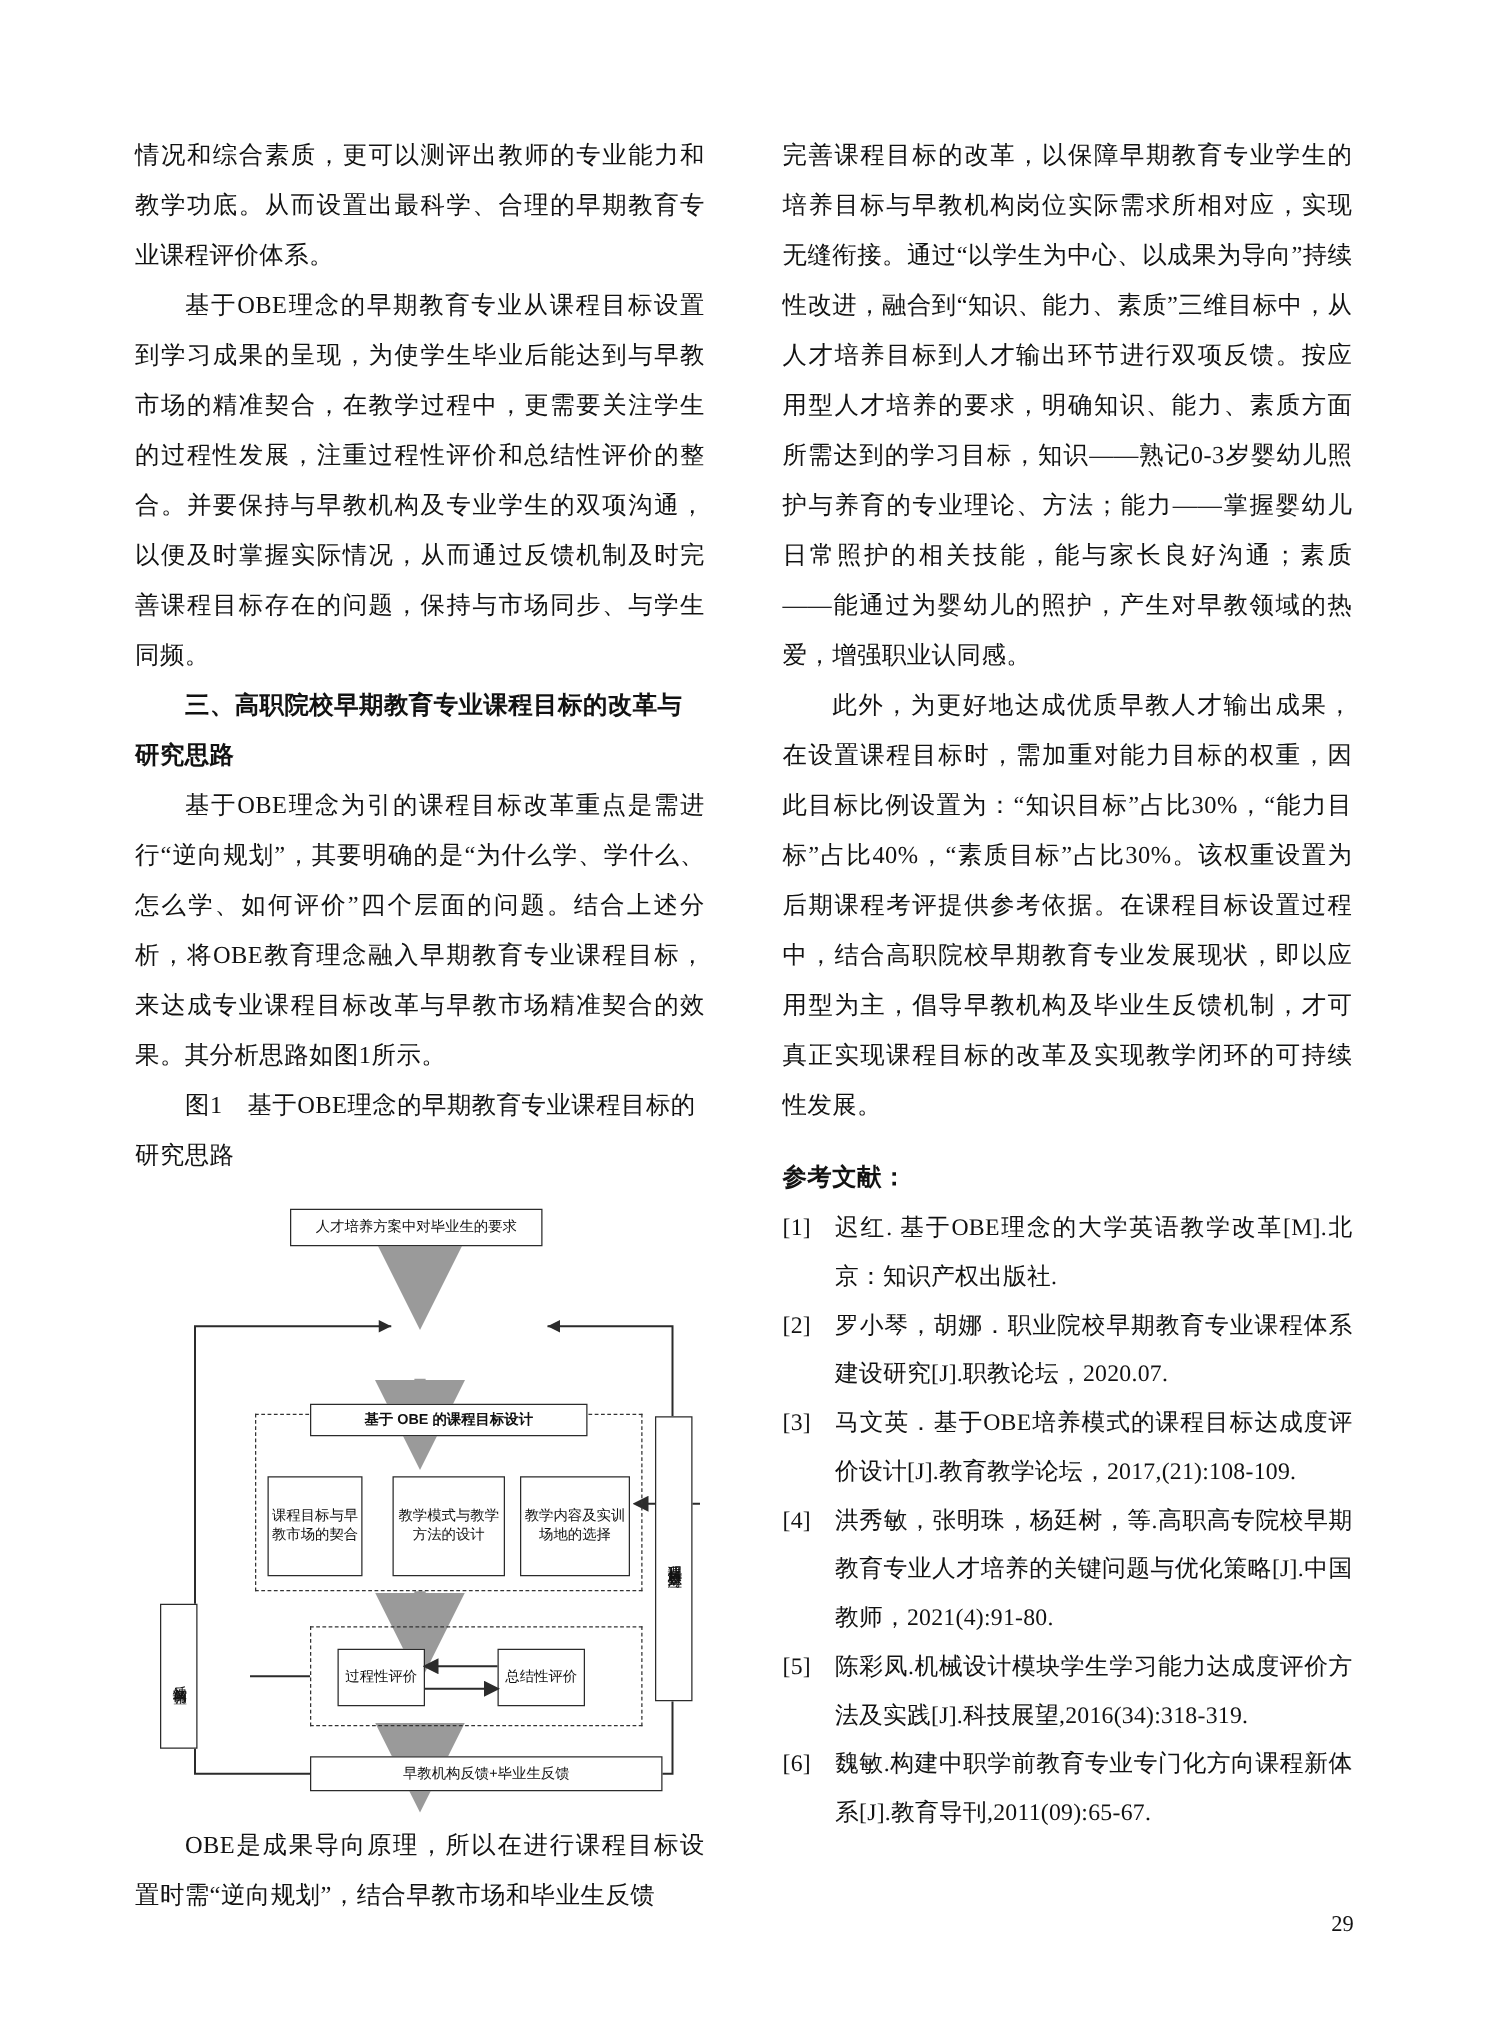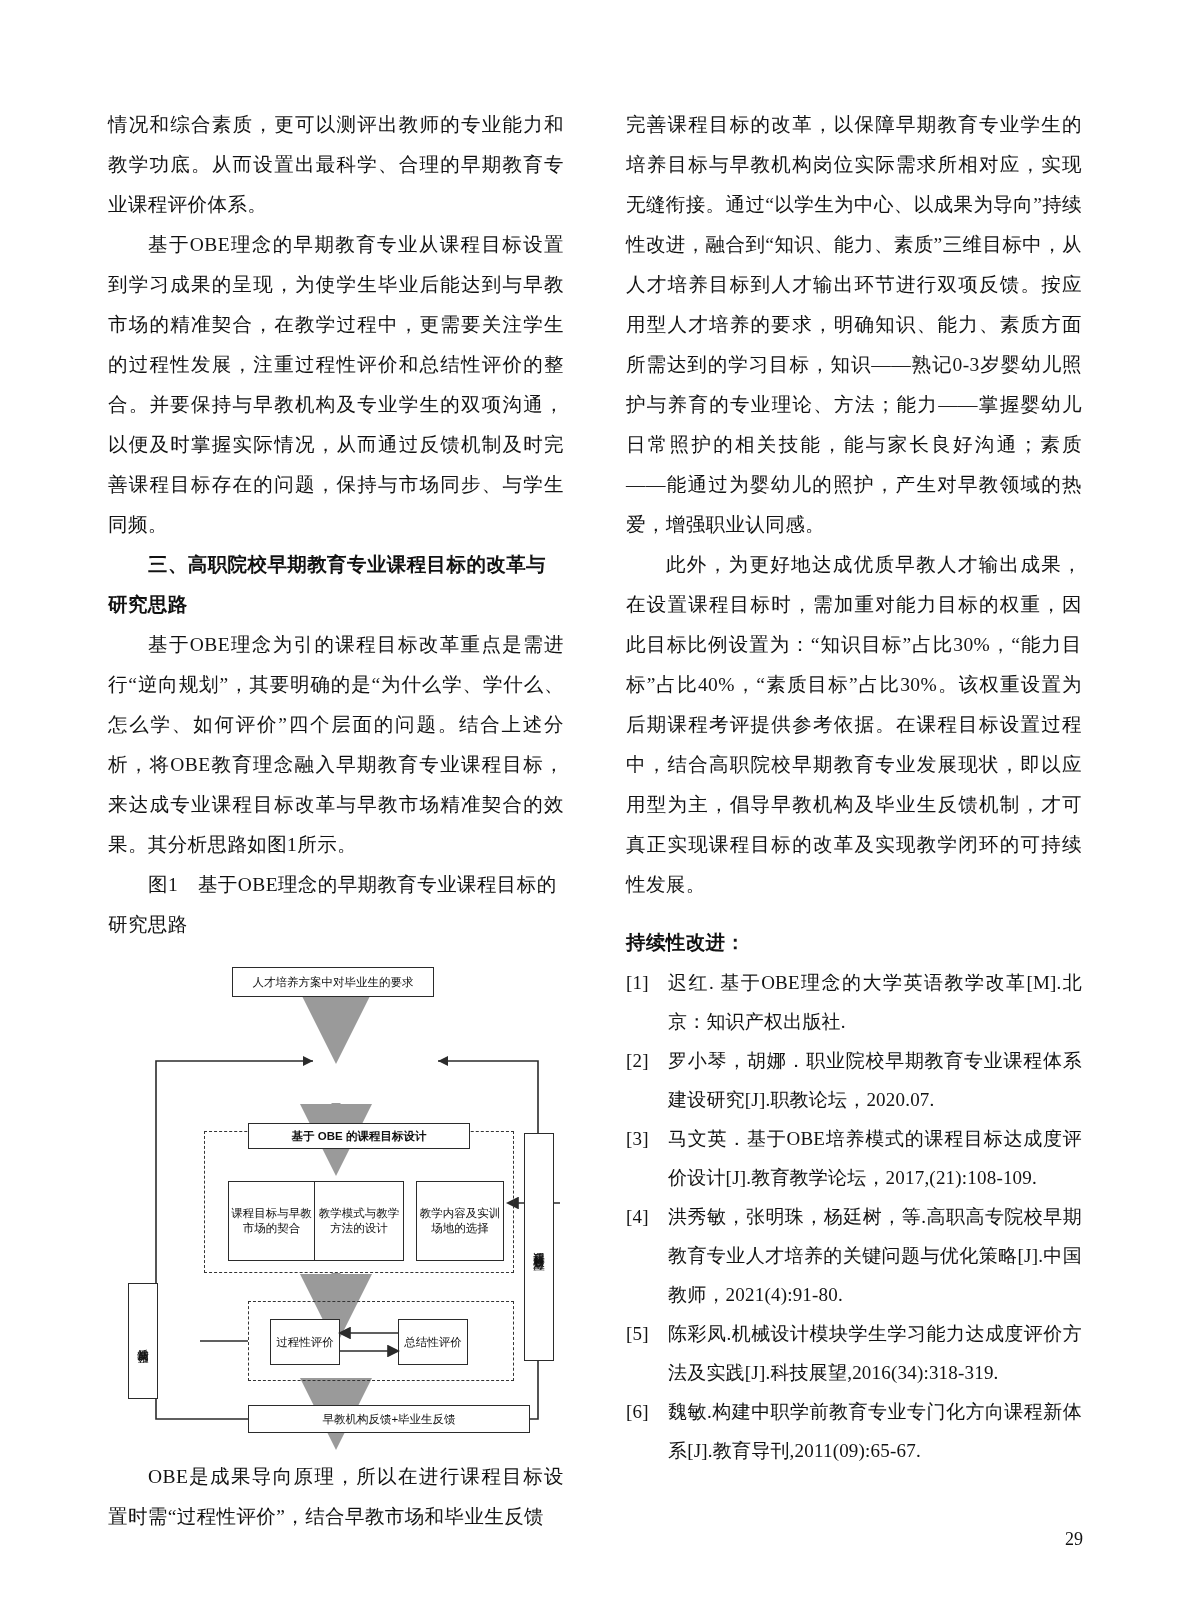--- a/index.html
+++ b/index.html
@@ -163,21 +163,21 @@
           <polygon points="205,108 195,103 195,113" fill="#2b2b2b"></polygon>
 
           <polyline points="92,388 140,388" fill="none" stroke="#2b2b2b" stroke-width="1.6"></polyline>
         </svg>
 
         <div class="fbox" style="left:124px; top:14px; width:202px; height:30px;">人才培养方案中对毕业生的要求</div>
 
 
         <div class="dashed" style="left:96px; top:178px; width:310px; height:142px;"></div>
         <div class="fbox bold" style="left:140px; top:170px; width:222px; height:26px;">基于 OBE 的课程目标设计</div>
-        <div class="fbox" style="left:106px; top:228px; width:87px; height:80px;margin-left:14px;">课程目标与早教市场的契合</div>
+        <div class="fbox" style="left:106px; top:228px; width:76px; height:80px;">课程目标与早教市场的契合</div>
         <div class="fbox" style="left:206px; top:228px; width:90px; height:80px;">教学模式与教学方法的设计</div>
         <div class="fbox" style="left:308px; top:228px; width:88px; height:80px;">教学内容及实训场地的选择</div>
 
         <div class="dashed" style="left:140px; top:348px; width:266px; height:80px;"></div>
         <div class="fbox" style="left:162px; top:366px; width:70px; height:46px;">过程性评价</div>
         <div class="fbox" style="left:290px; top:366px; width:70px; height:46px;">总结性评价</div>
         <svg style="position:absolute; left:0; top:0; width:456px; height:500px;">
           <defs>
             <marker id="blk2" markerWidth="8" markerHeight="8" refX="3" refY="4" orient="auto">
               <path d="M0,0 L8,4 L0,8 z" fill="#2b2b2b"></path>
@@ -187,28 +187,28 @@
           <line x1="232" y1="398" x2="284" y2="398" stroke="#2b2b2b" stroke-width="1.6" marker-end="url(#blk2)"></line>
         </svg>
 
         <div class="fbox" style="left:140px; top:452px; width:282px; height:28px;">早教机构反馈+毕业生反馈</div>
 
         <div class="vtext" style="left:20px; top:330px; width:30px; height:116px;">反馈与调整</div>
 
         <div class="vtext" style="left:416px; top:180px; width:30px; height:228px;">课程目标权重对应</div>
       </div>
 
-      <p class="body indent">OBE是成果导向原理，所以在进行课程目标设置时需“过程性评价”，结合早教市场和毕业生反馈</p>
+      <p class="body indent">OBE是成果导向原理，所以在进行课程目标设置时需“逆向规划”，结合早教市场和毕业生反馈</p>
     </div>
 
     <div class="col">
       <p class="body">完善课程目标的改革，以保障早期教育专业学生的培养目标与早教机构岗位实际需求所相对应，实现无缝衔接。通过“以学生为中心、以成果为导向”持续性改进，融合到“知识、能力、素质”三维目标中，从人才培养目标到人才输出环节进行双项反馈。按应用型人才培养的要求，明确知识、能力、素质方面所需达到的学习目标，知识——熟记0-3岁婴幼儿照护与养育的专业理论、方法；能力——掌握婴幼儿日常照护的相关技能，能与家长良好沟通；素质——能通过为婴幼儿的照护，产生对早教领域的热爱，增强职业认同感。</p>
       <p class="body indent">此外，为更好地达成优质早教人才输出成果，在设置课程目标时，需加重对能力目标的权重，因此目标比例设置为：“知识目标”占比30%，“能力目标”占比40%，“素质目标”占比30%。该权重设置为后期课程考评提供参考依据。在课程目标设置过程中，结合高职院校早期教育专业发展现状，即以应用型为主，倡导早教机构及毕业生反馈机制，才可真正实现课程目标的改革及实现教学闭环的可持续性发展。</p>
       <div class="spacer16"></div>
-      <p class="refs-title">持续性改进：</p>
+      <p class="refs-title">参考文献：</p>
 
       <div class="ref">
         <span class="num">[1]</span>
         <span class="txt">迟红. 基于OBE理念的大学英语教学改革[M].北京：知识产权出版社.</span>
       </div>
       <div class="ref">
         <span class="num">[2]</span>
         <span class="txt">罗小琴，胡娜．职业院校早期教育专业课程体系建设研究[J].职教论坛，2020.07.</span>
       </div>
       <div class="ref">

